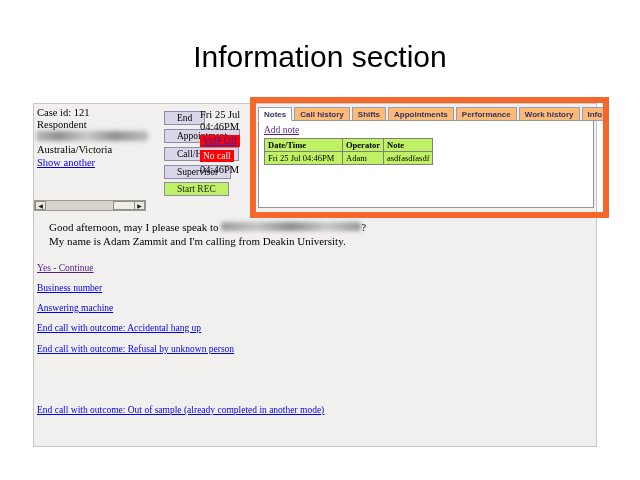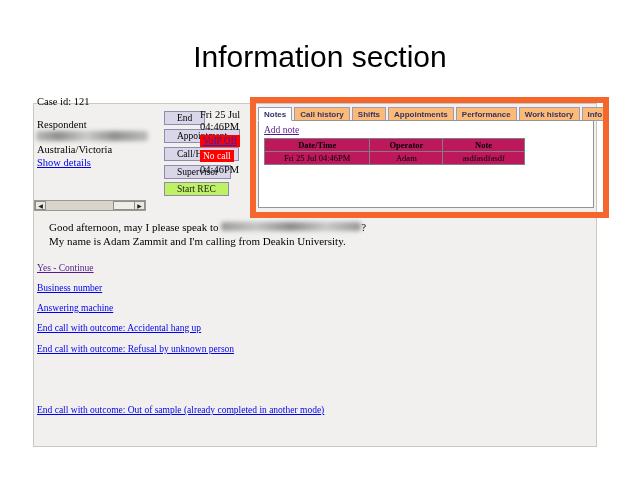--- a/index.html
+++ b/index.html
@@ -48,21 +48,21 @@
     background:#fdba74; border:1px solid #9a9ab9; padding:2px 5px 1px 5px; margin-right:2px;
     white-space:nowrap; cursor:pointer; position:relative;
   }
   .tab.active { background:#ffffff; border-bottom:1px solid #ffffff; z-index:3; }
   .tabpanel {
     position:absolute; left:258px; top:120px; width:336px; height:88px;
     background:#ffffff; border:1px solid #949494; z-index:1;
   }
   .addnote { position:absolute; left:5px; top:4px; font-size:9.5px; }
   .notestable { position:absolute; left:5px; top:17px; border-collapse:collapse; font-size:8.5px; }
-  .notestable td, .notestable th { border:1px solid #7f7f7f; padding:1px 19px; white-space:nowrap; background:#be185d; text-align:center; }
+  .notestable td, .notestable th { border:1px solid #7f7f7f; padding:1px 3px; white-space:nowrap; background:#bef264; text-align:left; }
   .notestable th { font-weight:bold; }
   .col-dt { min-width:78px; } .col-op { min-width:38px; } .col-no { min-width:42px; }
   .hlbox {
     position:absolute; left:250px; top:97px; width:359px; height:121px;
     border:6px solid #f4662c; z-index:5; pointer-events:none;
   }
   .script-line { position:absolute; font-size:11px; color:#000; white-space:nowrap;padding-left:12px; }
   .inline-blur {
     display:inline-block; width:140px; height:9px; vertical-align:baseline;
     background:linear-gradient(90deg,#9a9a9a,#c4c4c4 25%,#8c8c8c 50%,#c9c9c9 75%,#969696);
@@ -72,25 +72,25 @@
 </style>
 </head>
 <body>
 
 <div class="slide">
 
   <div class="slide-title">Information section</div>
 
   <div class="shot"></div>
 
-  <div class="t" style="left:37px; top:96px;">Case id: 121</div>
+  <div class="t" style="left:37px; top:107px;">Case id: 121</div>
   <div class="t" style="left:37px; top:119px;">Respondent</div>
   <div class="blurbar" style="left:36px; top:131px; width:112px; height:10px;"></div>
   <div class="t" style="left:37px; top:144px;">Australia/Victoria</div>
-  <a class="t link" style="left:37px; top:157px;">Show details</a>
+  <a class="t link" style="left:37px; top:157px;">Show another</a>
 
   <button class="btn" style="left:152px; top:111px;">End</button>
   <button class="btn" style="left:152px; top:129px;">Appointment</button>
   <button class="btn" style="left:152px; top:147px;">Call/Hangup</button>
   <button class="btn" style="left:152px; top:165px;">Supervisor</button>
   <button class="btn btn-red" style="left:152px; top:182px;">Start REC</button>
 
   <div class="t" style="left:200px; top:109px;">Fri 25 Jul</div>
   <div class="t" style="left:200px; top:121px;">04:46PM</div>
   <div class="badge-red" style="left:200px; top:135px;"><a class="vlink">VoIP Off</a></div>

